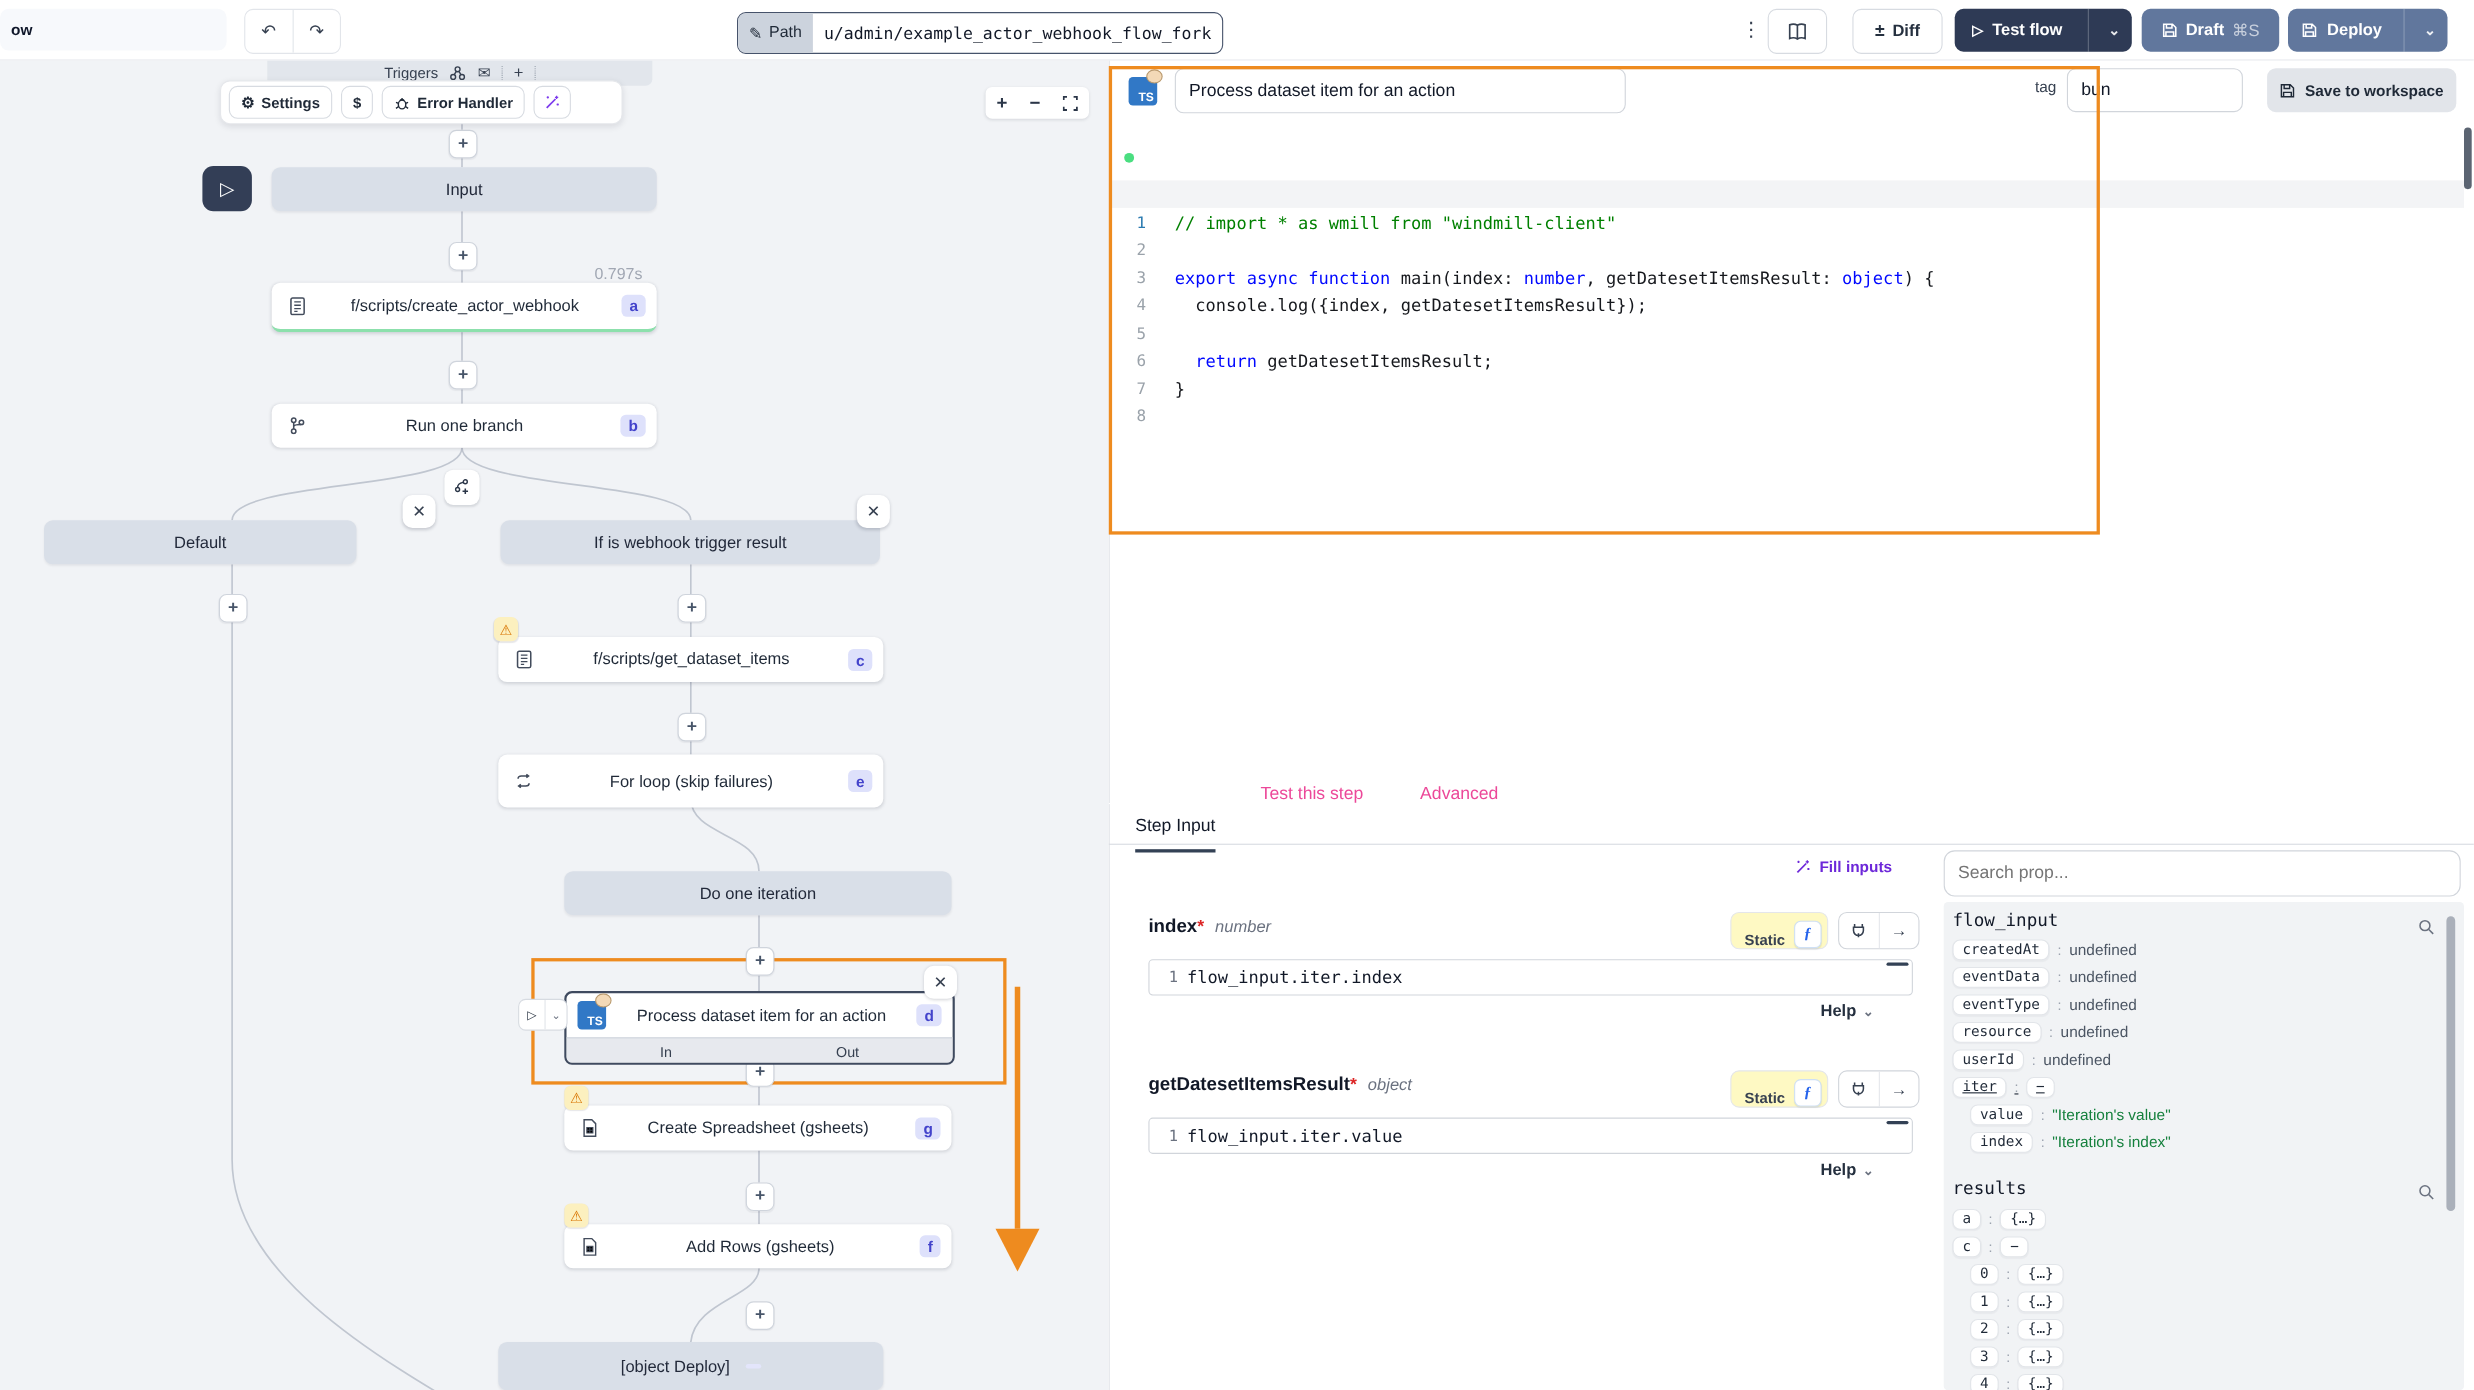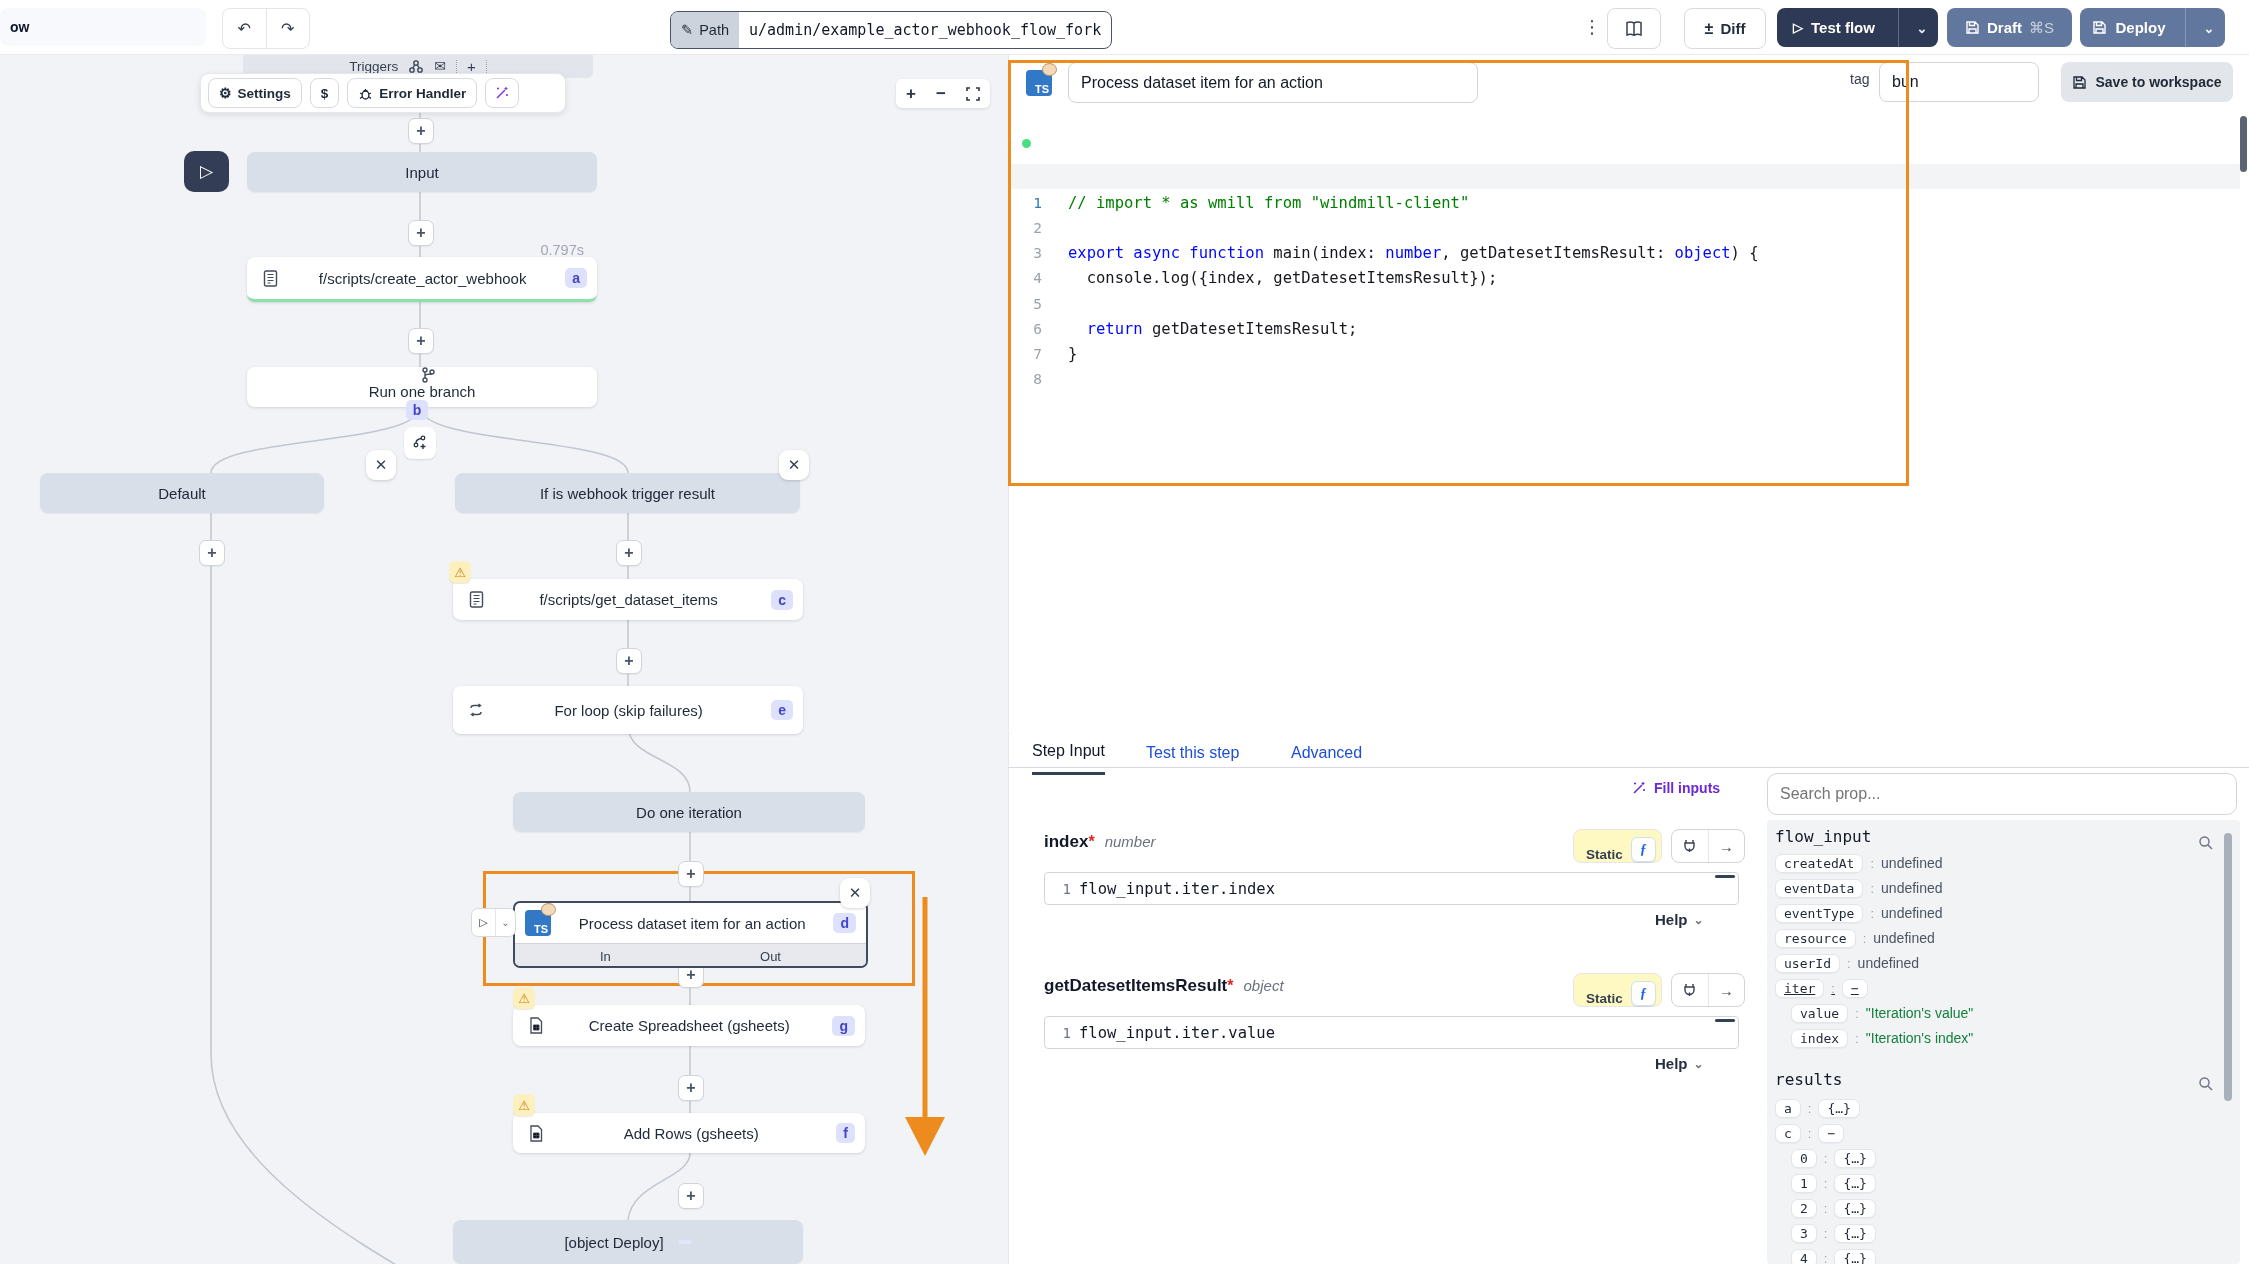--- a/index.html
+++ b/index.html
@@ -53,21 +53,21 @@
   .fieldinput{border:1px solid #d1d5db;border-radius:8px;font-size:16px;color:#111827;padding:0 12px;
               font-family:"Liberation Sans",sans-serif;box-sizing:border-box;background:#fff;}
   .titem{position:absolute;top:131px;height:26px;display:flex;align-items:center;gap:6px;font-size:14px;color:#374151;font-weight:500;}
   .codeline{position:absolute;left:1008px;width:1230px;height:25px;display:flex;align-items:center;
             font-family:"DejaVu Sans Mono",monospace;font-size:15.5px;white-space:pre;}
   .lnum{width:34px;text-align:right;color:#9aa2aa;font-size:14.5px;flex:none;}
   .ccode{padding-left:26px;color:#16181d;}
   .kw{color:#0008ff;} .cmt{color:#008000;} .typ{color:#0008ff;}
   
   .bpanel{left:1008px;top:731px;width:1241px;height:533px;background:#fff;border-left:1px solid #e5e7eb;z-index:2;}
-  .tab{position:absolute;top:738px;height:30px;display:flex;align-items:center;font-size:16px;color:#1d4ed8;z-index:3;}
+  .tab{position:absolute;top:707px;height:30px;display:flex;align-items:center;font-size:16px;color:#ec4899;z-index:3;}
   .tabline{left:1008px;top:767px;width:1241px;height:1px;background:#d7dbe1;z-index:2;}
   .fldname{font-weight:bold;font-size:17px;color:#111827;}
   .req{color:#dc2626;font-weight:bold;} .ftype{font-style:italic;color:#6b7280;font-size:15px;margin-left:10px;}
   .staticgrp{position:absolute;height:32px;background:#fef9c3;border:1px solid #e4e6ea;border-radius:8px;
              display:flex;align-items:flex-end;gap:8px;padding:0 5px 0 12px;font-size:13.5px;font-weight:600;color:#374151;}
   .fchip{width:23px;height:23px;background:#fff;border:1px solid #cfe0f5;border-radius:6px;display:flex;align-items:center;
          justify-content:center;color:#2563eb;font-family:"Liberation Serif",serif;font-style:italic;font-weight:bold;font-size:14px;
          box-shadow:0 1px 1px rgba(15,23,42,.08);}
   .pluggrp{position:absolute;height:32px;width:72px;background:#fff;border:1px solid #d1d5db;border-radius:8px;
            display:flex;align-items:center;}
@@ -252,21 +252,21 @@
       <span class="nicon">
           <svg width="15" height="17" viewBox="0 0 15 17">
             <rect x="1.5" y="1" width="12" height="15" rx="1.5" fill="none" stroke="#434c5c" stroke-width="1.4"></rect>
             <path d="M4.5 4.5 h6 M4.5 7.5 h6 M4.5 10.5 h6 M4.5 13 h3" stroke="#434c5c" stroke-width="1.2"></path>
           </svg>
         </span>
       <span class="lbl">f/scripts/create_actor_webhook</span>
       <span class="badge">a</span>
     </div>
 
-    <div class="abs wnode" style="left:247px;top:313px;width:350px;height:40px;flex-direction:column;">
+    <div class="abs wnode" style="left:247px;top:313px;width:350px;height:40px;">
       <span class="nicon">
           <svg width="15" height="16" viewBox="0 0 15 16">
             <circle cx="4" cy="3" r="2" fill="none" stroke="#434c5c" stroke-width="1.4"></circle>
             <circle cx="4" cy="13" r="2" fill="none" stroke="#434c5c" stroke-width="1.4"></circle>
             <circle cx="11" cy="5" r="2" fill="none" stroke="#434c5c" stroke-width="1.4"></circle>
             <path d="M4 5 V11 M4 9 Q4 7 11 7" fill="none" stroke="#434c5c" stroke-width="1.4"></path>
           </svg>
         </span>
       <span class="lbl">Run one branch</span>
       <span class="badge">b</span>

